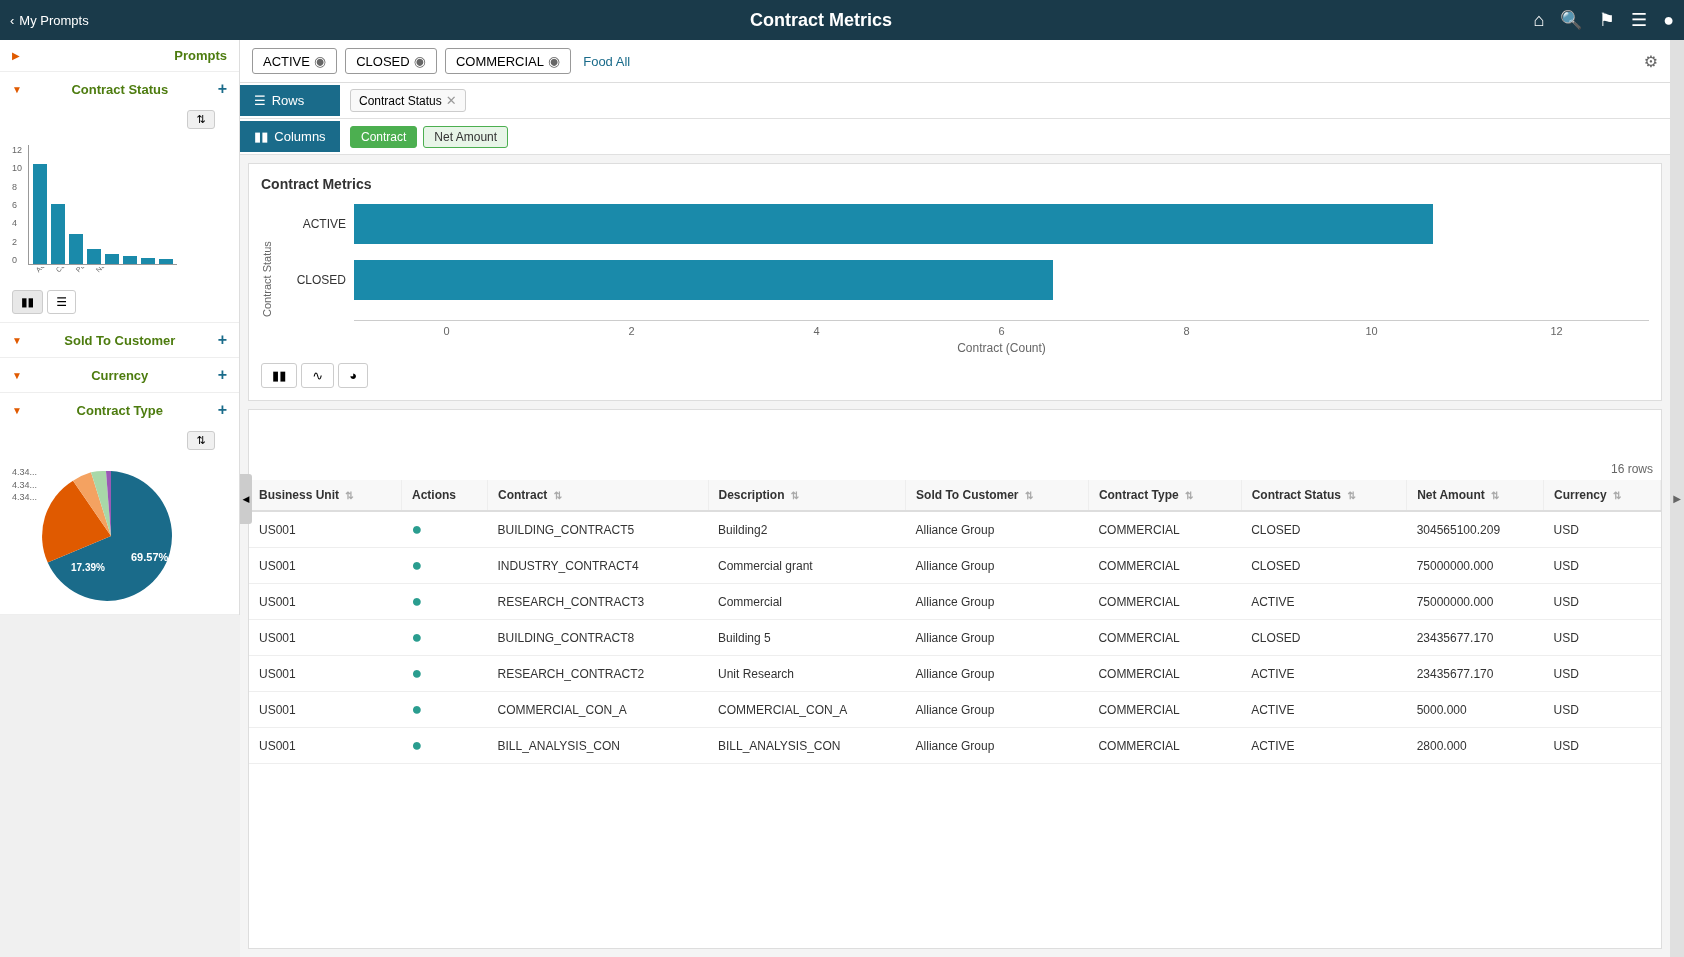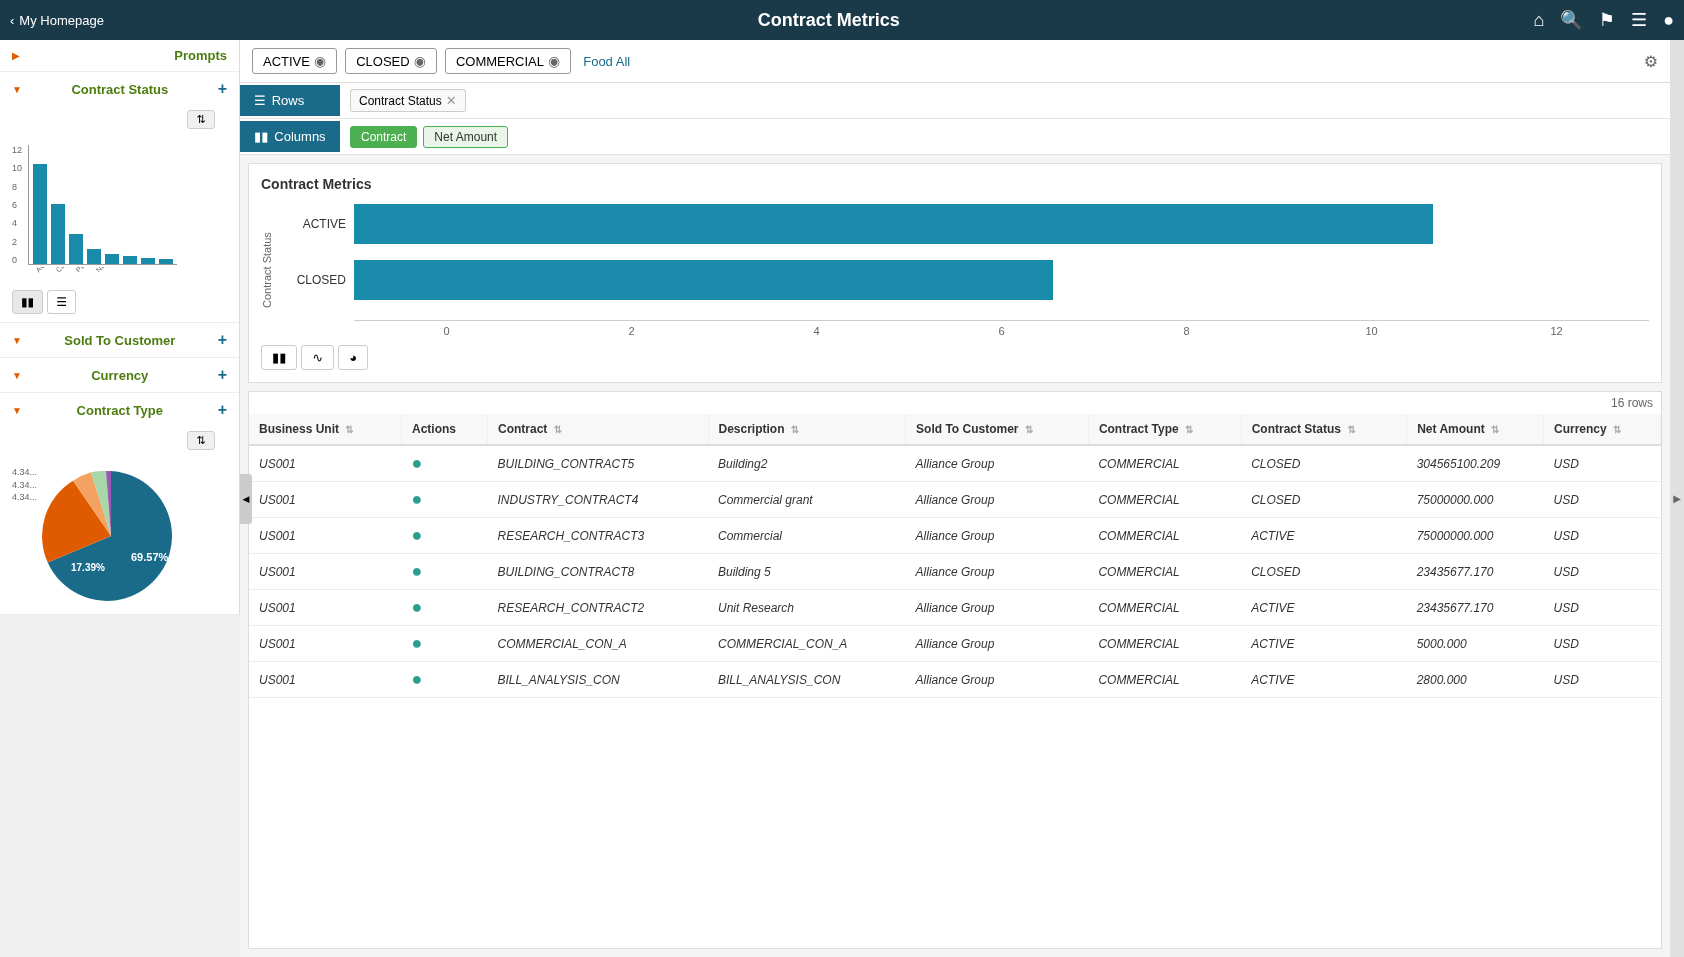--- a/index.html
+++ b/index.html
@@ -356,20 +356,21 @@
       border: 1px solid #ddd;
       overflow: auto;
       flex: 1;
     }
     .table-header-row {
       display: flex;
       justify-content: flex-end;
       padding: 4px 8px;
       font-size: 12px;
       color: #666;
+      margin-top: 48px;
     }
     table {
       width: 100%;
       border-collapse: collapse;
       font-size: 12px;
     }
     thead tr {
       background: #f8f8f8;
       border-bottom: 2px solid #ddd;
     }
@@ -381,21 +382,20 @@
       white-space: nowrap;
       border-right: 1px solid #eee;
     }
     thead th .sort-arrows {
       color: #aaa;
       font-size: 10px;
       margin-left: 3px;
     }
     tbody tr {
       border-bottom: 1px solid #eee;
-      font-style: italic;
     }
     tbody td {
       padding: 7px 10px;
       color: #333;
     }
     .action-icon {
       color: #2a9d8f;
       font-size: 18px;
       cursor: pointer;
     }
@@ -414,21 +414,21 @@
       color: #666;
       flex-shrink: 0;
     }
   </style>
 </head>
 <body>
 
 <div class="header">
   <div class="header-back">
     <span>‹</span>
-    <span>My Homepage</span>
+    <span>My Prompts</span>
   </div>
   <div class="header-title">Contract Metrics</div>
   <div class="header-icons">
     <span class="header-icon">⌂</span>
     <span class="header-icon">🔍</span>
     <span class="header-icon">⚑</span>
     <span class="header-icon">☰</span>
     <span class="header-icon">●</span>
   </div>
 </div>
@@ -633,20 +633,21 @@
 
           <div class="chart-x-axis">
             <div class="chart-x-tick">0</div>
             <div class="chart-x-tick">2</div>
             <div class="chart-x-tick">4</div>
             <div class="chart-x-tick">6</div>
             <div class="chart-x-tick">8</div>
             <div class="chart-x-tick">10</div>
             <div class="chart-x-tick">12</div>
           </div>
+          <div class="chart-x-label">Contract (Count)</div>
         </div>
       </div>
       <div class="chart-bottom-icons">
         <button class="chart-icon-btn">▮▮</button>
         <button class="chart-icon-btn">∿</button>
         <button class="chart-icon-btn">◕</button>
       </div>
     </div>
 
     <div class="data-table-section">

